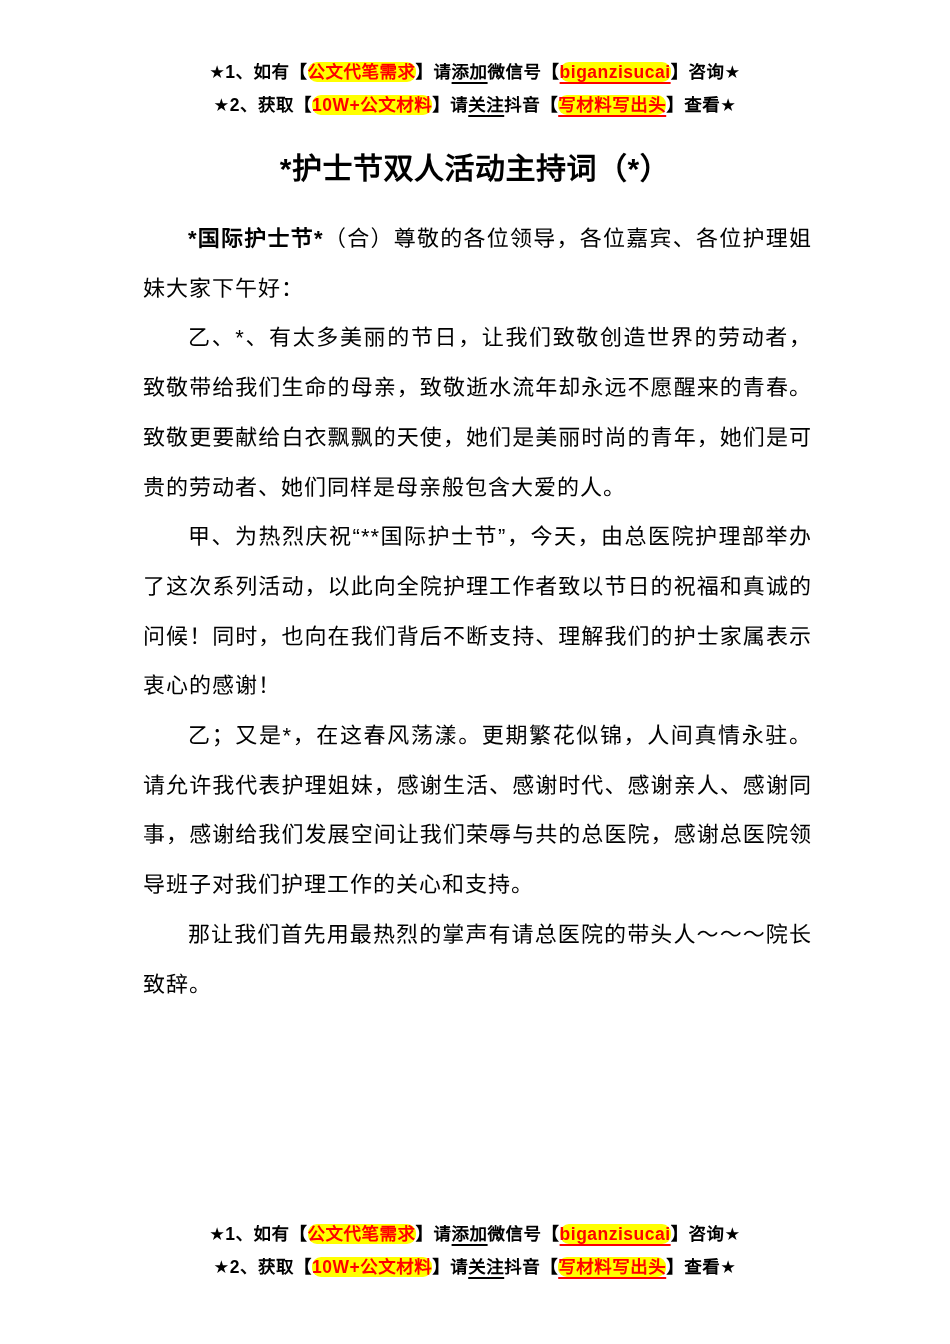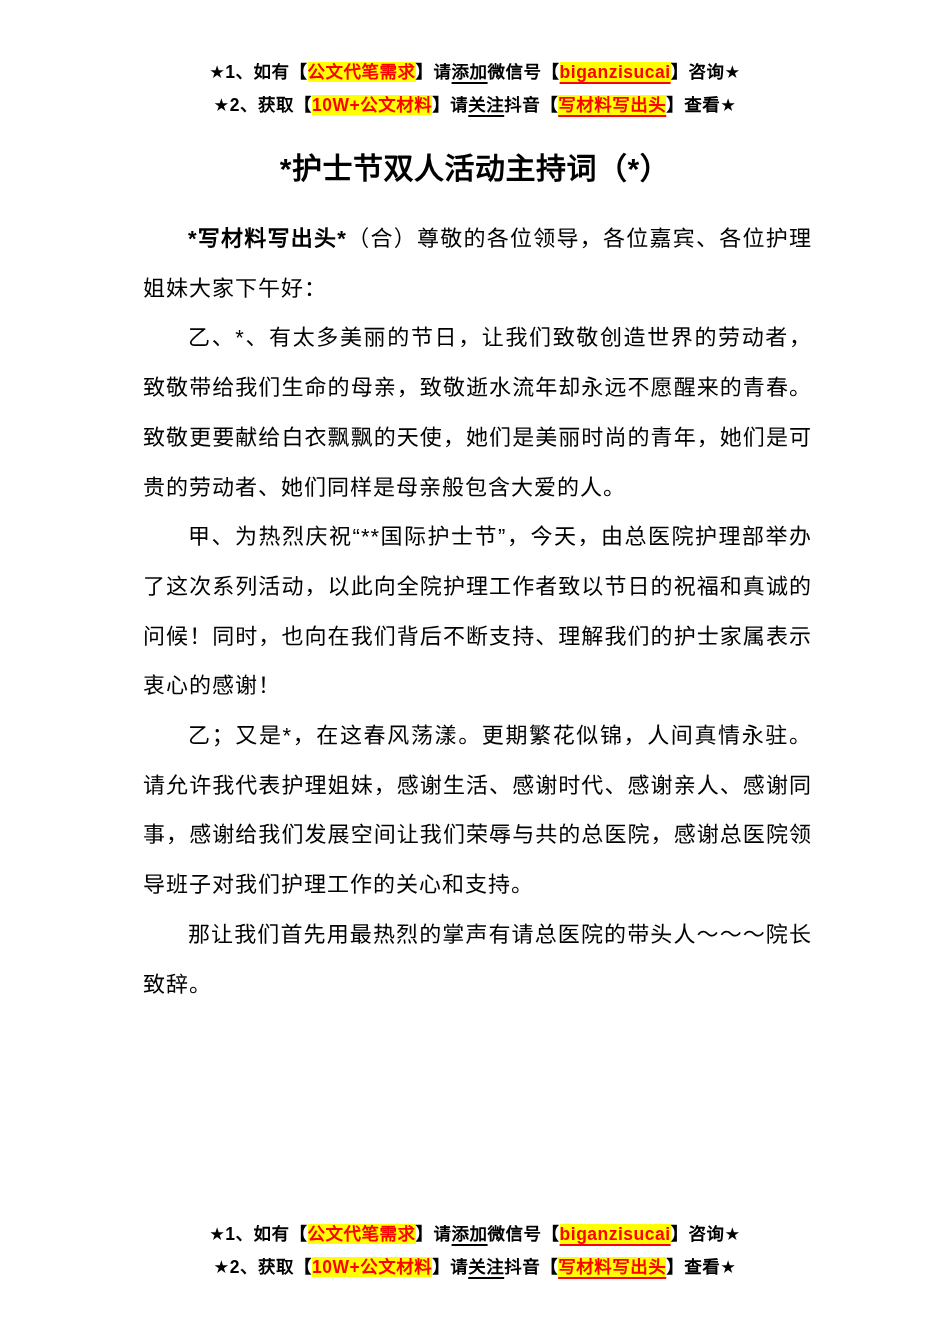--- a/index.html
+++ b/index.html
@@ -26,21 +26,21 @@
     color: var(--text, #000000);
   }
   .promo-header { padding-top: 56px; }
   .promo-footer {
     position: absolute;
     left: 0;
     right: 0;
     bottom: 60px;
   }
   .hl  { background: var(--hl, #ffff00); }
-  .red { color: var(--red, #fe0000); }
+  .red { color: var(--red, #fe0000); border-radius: 9px; }
   .u   {
     text-decoration: underline;
     text-decoration-thickness: 2px;
     text-underline-offset: 3.5px;
   }
   .b   { font-weight: bold; }
   
   .doc-title {
     margin: 24px 0 0 0;
     text-align: center;
@@ -68,21 +68,21 @@
 <div class="page">
 
   <div class="promo promo-header">
     <div class="promo-line"><span>★1、如有【</span><span class="hl red">公文代笔需求</span><span>】请</span><span class="u">添加</span><span>微信号【</span><span class="hl red u">biganzisucai</span><span>】咨询★</span></div>
     <div class="promo-line"><span>★2、获取【</span><span class="hl red">10W+公文材料</span><span>】请</span><span class="u">关注</span><span>抖音【</span><span class="hl red u">写材料写出头</span><span>】查看★</span></div>
   </div>
 
   <h1 class="doc-title">*护士节双人活动主持词（*）</h1>
 
   <div class="body-text">
-      <p><span class="b">*写材料写出头*</span><span>（合）尊敬的各位领导，各位嘉宾、各位护理姐妹大家下午好：</span></p>
+      <p><span class="b">*国际护士节*</span><span>（合）尊敬的各位领导，各位嘉宾、各位护理姐妹大家下午好：</span></p>
       <p><span>乙、*、有太多美丽的节日，让我们致敬创造世界的劳动者，致敬带给我们生命的母亲，致敬逝水流年却永远不愿醒来的青春。致敬更要献给白衣飘飘的天使，她们是美丽时尚的青年，她们是可贵的劳动者、她们同样是母亲般包含大爱的人。</span></p>
       <p><span>甲、为热烈庆祝“**国际护士节”，今天，由总医院护理部举办了这次系列活动，以此向全院护理工作者致以节日的祝福和真诚的问候！同时，也向在我们背后不断支持、理解我们的护士家属表示衷心的感谢！</span></p>
       <p><span>乙；又是*，在这春风荡漾。更期繁花似锦，人间真情永驻。请允许我代表护理姐妹，感谢生活、感谢时代、感谢亲人、感谢同事，感谢给我们发展空间让我们荣辱与共的总医院，感谢总医院领导班子对我们护理工作的关心和支持。</span></p>
       <p><span>那让我们首先用最热烈的掌声有请总医院的带头人～～～院长致辞。</span></p>
     </div>
 
   <div class="promo promo-footer">
     <div class="promo-line"><span>★1、如有【</span><span class="hl red">公文代笔需求</span><span>】请</span><span class="u">添加</span><span>微信号【</span><span class="hl red u">biganzisucai</span><span>】咨询★</span></div>
     <div class="promo-line"><span>★2、获取【</span><span class="hl red">10W+公文材料</span><span>】请</span><span class="u">关注</span><span>抖音【</span><span class="hl red u">写材料写出头</span><span>】查看★</span></div>
   </div>

